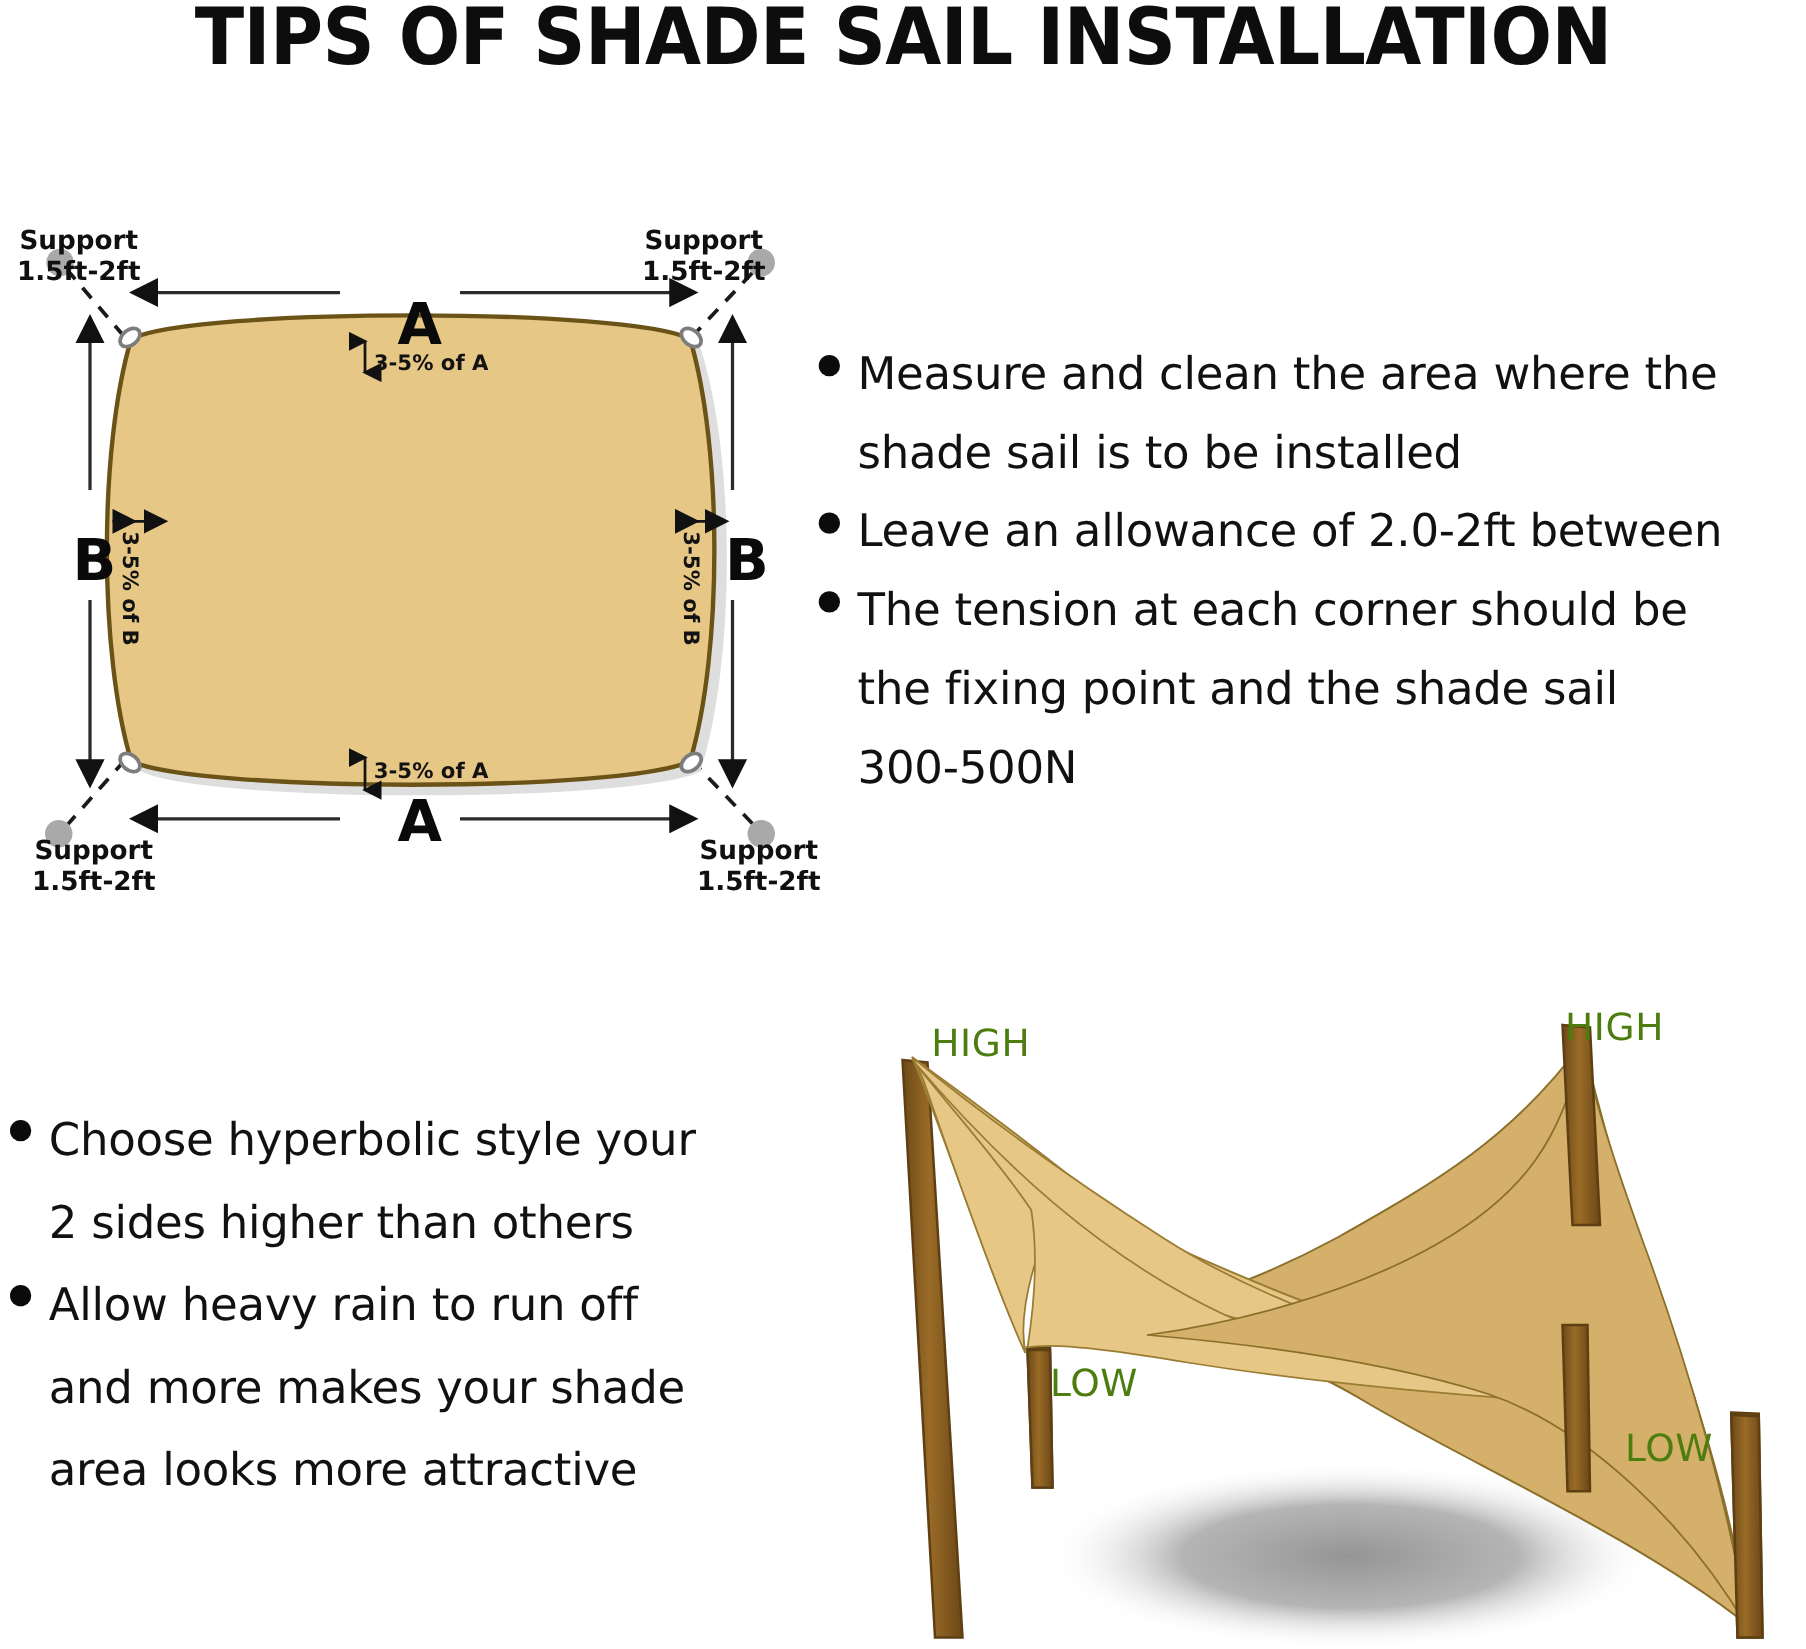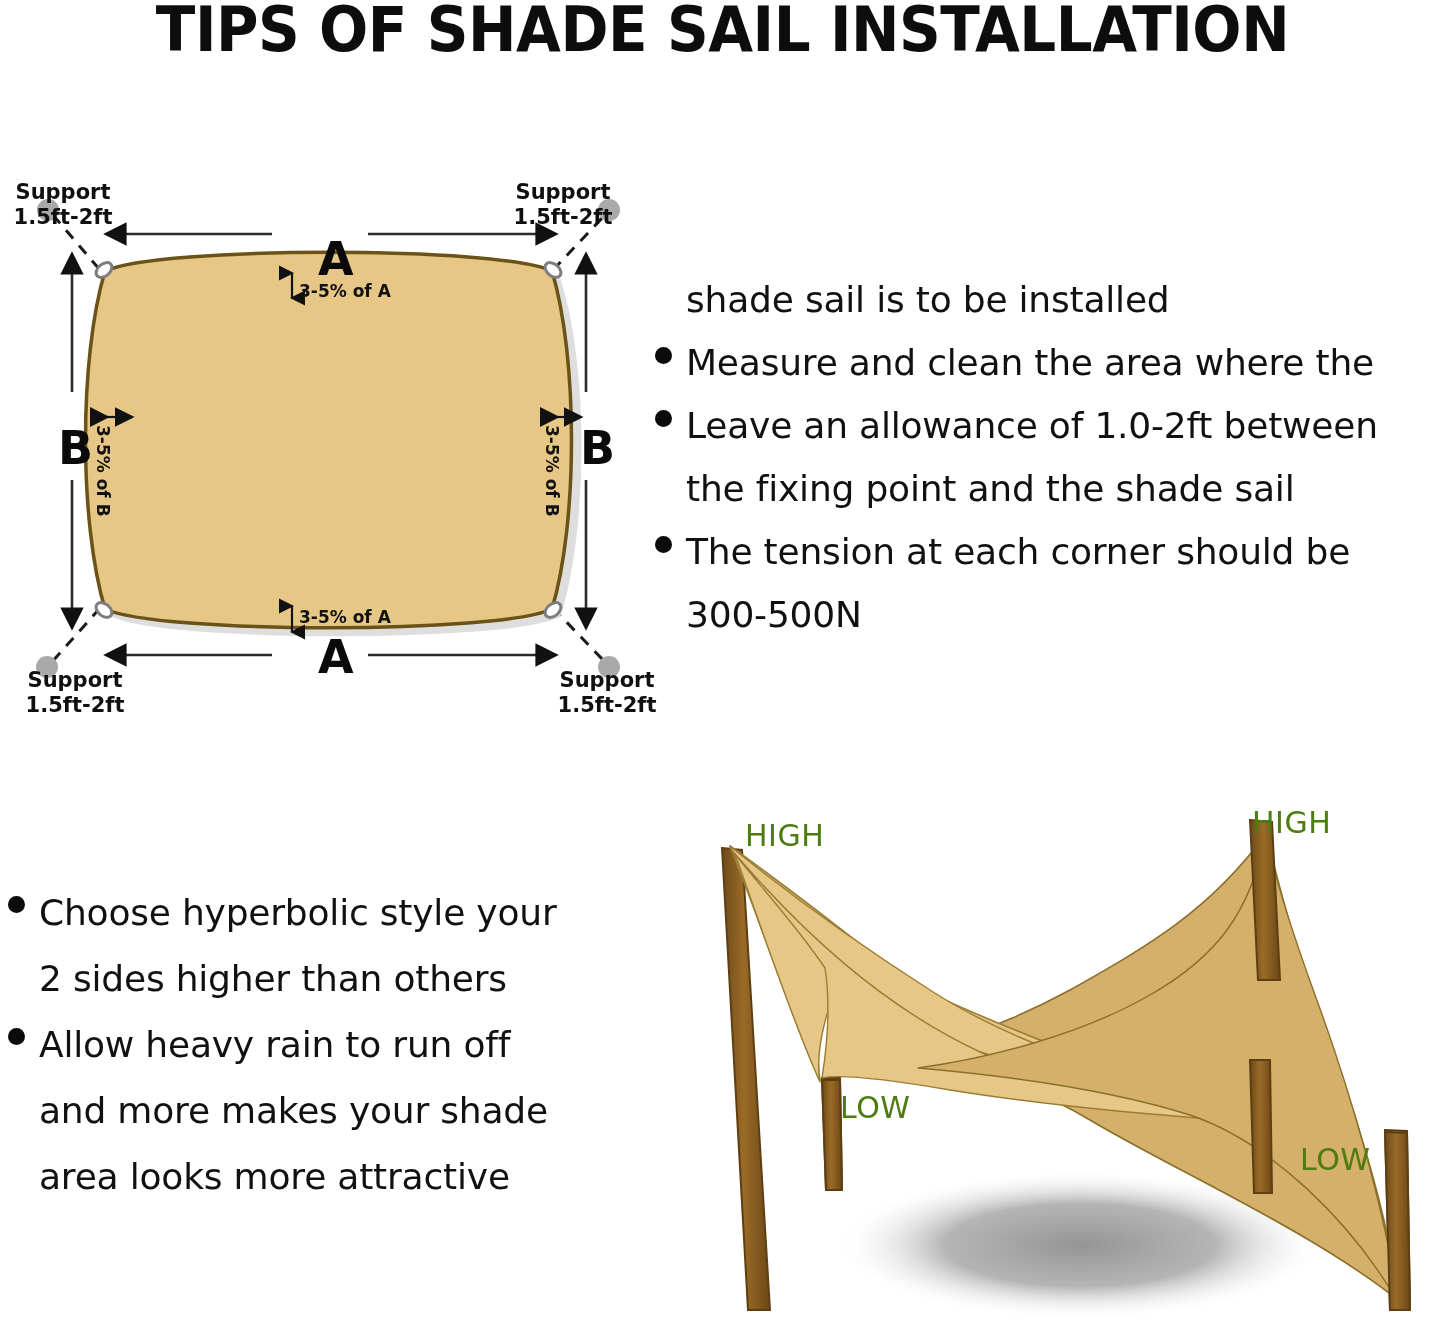--- a/index.html
+++ b/index.html
@@ -192,38 +192,38 @@
   <div class="dlabel big-AB" style="left:58px;top:425px;">B</div>
   <div class="dlabel big-AB" style="left:580px;top:425px;">B</div>
 
   <div class="dlabel pct" style="left:299px;top:283px;">3-5% of A</div>
   <div class="dlabel pct" style="left:299px;top:609px;">3-5% of A</div>
   <div class="dlabel pct vert" style="left:111px;top:425px;">3-5% of B</div>
   <div class="dlabel pct vert" style="left:560px;top:425px;">3-5% of B</div>
 
   <div class="bullets" id="bullets-right">
       <div class="bullet-row">
+        <span class="bullet-dot"></span>
+        <span class="bullet-text">Measure and clean the area where the</span>
+      </div>
+      <div class="bullet-row">
         <span class="bullet-dot hidden"></span>
         <span class="bullet-text">shade sail is to be installed</span>
       </div>
       <div class="bullet-row">
         <span class="bullet-dot"></span>
-        <span class="bullet-text">Measure and clean the area where the</span>
-      </div>
-      <div class="bullet-row">
-        <span class="bullet-dot"></span>
-        <span class="bullet-text">Leave an allowance of 1.0-2ft between</span>
+        <span class="bullet-text">Leave an allowance of 2.0-2ft between</span>
+      </div>
+      <div class="bullet-row">
+        <span class="bullet-dot"></span>
+        <span class="bullet-text">The tension at each corner should be</span>
       </div>
       <div class="bullet-row">
         <span class="bullet-dot hidden"></span>
         <span class="bullet-text">the fixing point and the shade sail</span>
-      </div>
-      <div class="bullet-row">
-        <span class="bullet-dot"></span>
-        <span class="bullet-text">The tension at each corner should be</span>
       </div>
       <div class="bullet-row">
         <span class="bullet-dot hidden"></span>
         <span class="bullet-text">300-500N</span>
       </div>
     </div>
 
   <div class="bullets" id="bullets-left">
       <div class="bullet-row">
         <span class="bullet-dot"></span>

